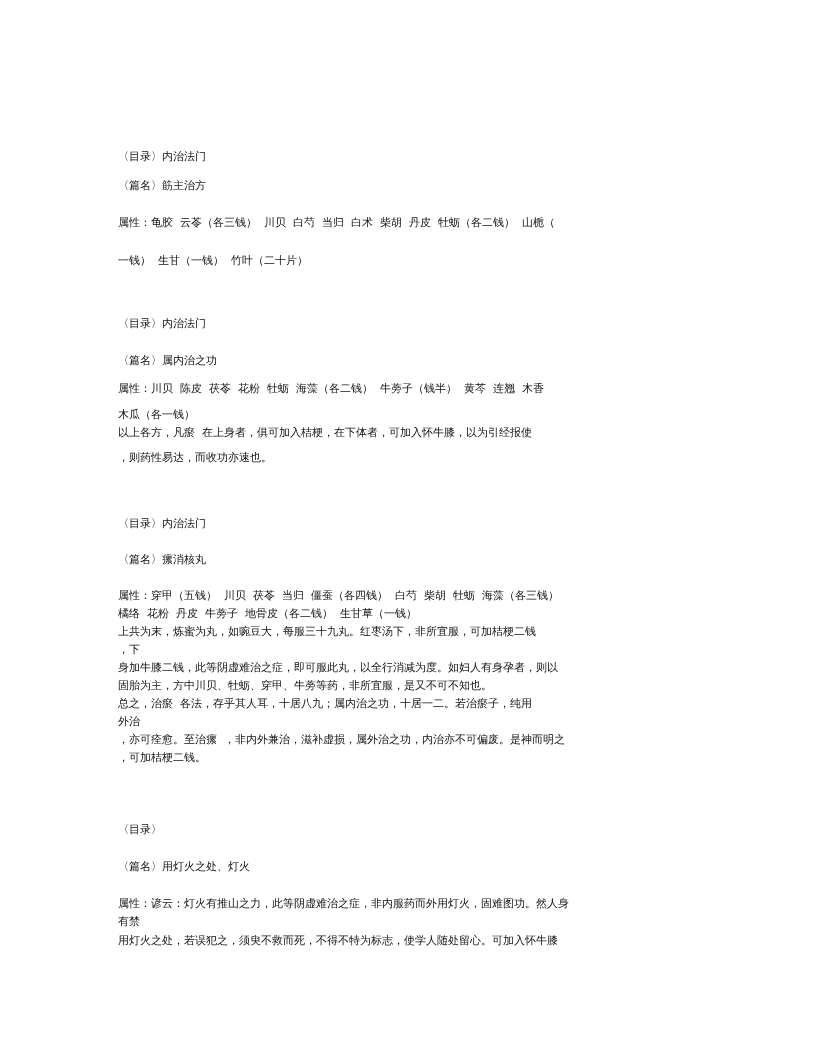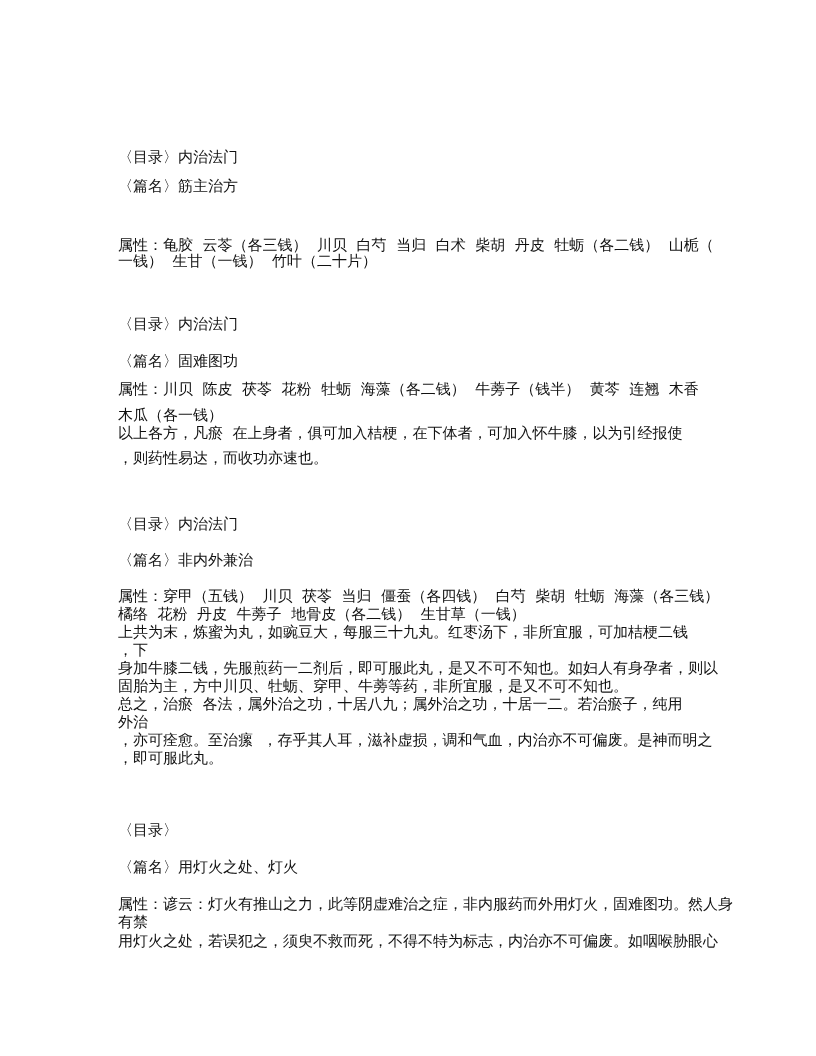--- a/index.html
+++ b/index.html
@@ -11,55 +11,55 @@
       width: 816px;
       height: 1056px;
       position: relative;
       overflow: hidden;
       font-family: "DejaVu Serif", "Liberation Serif", serif;
       color: #111111;
     }
     .line {
       position: absolute;
       left: 118px;
-      font-size: 15px;
+      font-size: 11px;
       line-height: 18px;
       white-space: pre;
       letter-spacing: 0px;
     }
   </style>
 </head>
 <body>
 
 <div>
 
   <div class="line" style="top:148px">〈目录〉内治法门</div>
   <div class="line" style="top:177px">〈篇名〉筋主治方</div>
-  <div class="line" style="top:236px">属性：龟胶  云苓（各三钱）  川贝  白芍  当归  白术  柴胡  丹皮  牡蛎（各二钱）  山栀（</div>
+  <div class="line" style="top:214px">属性：龟胶  云苓（各三钱）  川贝  白芍  当归  白术  柴胡  丹皮  牡蛎（各二钱）  山栀（</div>
   <div class="line" style="top:252px">一钱）  生甘（一钱）  竹叶（二十片）</div>
 
   <div class="line" style="top:315px">〈目录〉内治法门</div>
-  <div class="line" style="top:352px">〈篇名〉固难图功</div>
+  <div class="line" style="top:352px">〈篇名〉属内治之功</div>
   <div class="line" style="top:380px">属性：川贝  陈皮  茯苓  花粉  牡蛎  海藻（各二钱）  牛蒡子（钱半）  黄芩  连翘  木香</div>
   <div class="line" style="top:406px">木瓜（各一钱）</div>
   <div class="line" style="top:424px">以上各方，凡瘀  在上身者，俱可加入桔梗，在下体者，可加入怀牛膝，以为引经报使</div>
   <div class="line" style="top:449px">，则药性易达，而收功亦速也。</div>
 
   <div class="line" style="top:515px">〈目录〉内治法门</div>
-  <div class="line" style="top:551px">〈篇名〉非内外兼治</div>
+  <div class="line" style="top:551px">〈篇名〉瘰消核丸</div>
   <div class="line" style="top:587px">属性：穿甲（五钱）  川贝  茯苓  当归  僵蚕（各四钱）  白芍  柴胡  牡蛎  海藻（各三钱）</div>
   <div class="line" style="top:605px">橘络  花粉  丹皮  牛蒡子  地骨皮（各二钱）  生甘草（一钱）</div>
   <div class="line" style="top:623px">上共为末，炼蜜为丸，如豌豆大，每服三十九丸。红枣汤下，非所宜服，可加桔梗二钱</div>
   <div class="line" style="top:641px">，下</div>
-  <div class="line" style="top:659px">身加牛膝二钱，先服煎药一二剂后，即可服此丸，是又不可不知也。如妇人有身孕者，则以</div>
+  <div class="line" style="top:659px">身加牛膝二钱，此等阴虚难治之症，即可服此丸，以全行消减为度。如妇人有身孕者，则以</div>
   <div class="line" style="top:677px">固胎为主，方中川贝、牡蛎、穿甲、牛蒡等药，非所宜服，是又不可不知也。</div>
-  <div class="line" style="top:695px">总之，治瘀  各法，属外治之功，十居八九；属外治之功，十居一二。若治瘀子，纯用</div>
+  <div class="line" style="top:695px">总之，治瘀  各法，存乎其人耳，十居八九；属内治之功，十居一二。若治瘀子，纯用</div>
   <div class="line" style="top:713px">外治</div>
-  <div class="line" style="top:731px">，亦可痊愈。至治瘰  ，存乎其人耳，滋补虚损，调和气血，内治亦不可偏废。是神而明之</div>
-  <div class="line" style="top:749px">，即可服此丸。</div>
+  <div class="line" style="top:731px">，亦可痊愈。至治瘰  ，非内外兼治，滋补虚损，属外治之功，内治亦不可偏废。是神而明之</div>
+  <div class="line" style="top:749px">，可加桔梗二钱。</div>
 
   <div class="line" style="top:821px">〈目录〉</div>
   <div class="line" style="top:858px">〈篇名〉用灯火之处、灯火</div>
   <div class="line" style="top:895px">属性：谚云：灯火有推山之力，此等阴虚难治之症，非内服药而外用灯火，固难图功。然人身</div>
   <div class="line" style="top:913px">有禁</div>
-  <div class="line" style="top:932px">用灯火之处，若误犯之，须臾不救而死，不得不特为标志，内治亦不可偏废。如咽喉胁眼心</div>
+  <div class="line" style="top:932px">用灯火之处，若误犯之，须臾不救而死，不得不特为标志，使学人随处留心。可加入怀牛膝</div>
 
 </div>
 
 </body></html>

